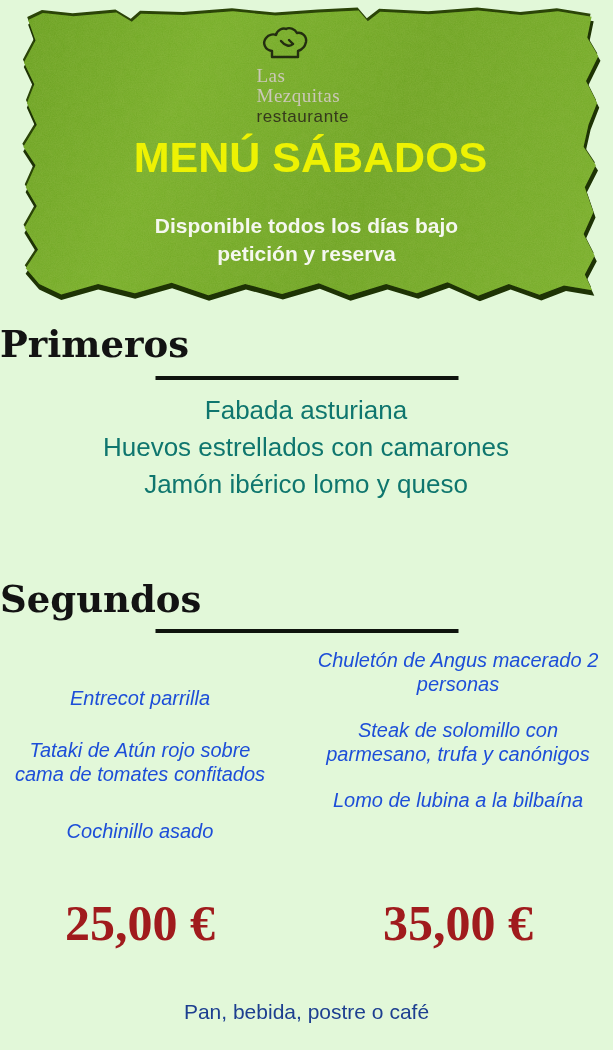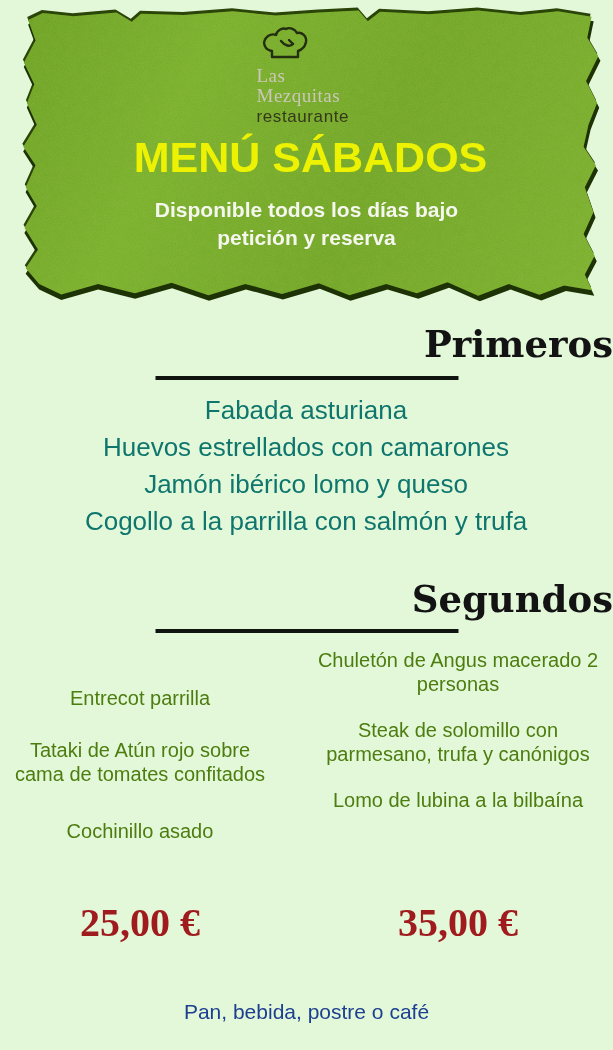--- a/index.html
+++ b/index.html
@@ -17,47 +17,47 @@
   .paper{background:linear-gradient(115deg,#659c1d 0%,#76ae28 30%,#6da322 60%,#79b02b 100%);}
   .paper svg.grain{position:absolute;inset:0;}
 
   .banner-content{position:absolute;inset:0;}
   .logo{position:absolute;top:26px;left:50%;transform:translateX(-50%);width:100px;}
   .hat{display:block;margin-left:2px;}
   .brand{font-family:"Liberation Serif",serif;color:#cbc8b8;font-size:19px;line-height:20px;letter-spacing:0.5px;}
   .tagline{font-family:"Liberation Sans",sans-serif;color:#35391c;font-size:17px;line-height:18px;margin-top:2px;letter-spacing:0.6px;}
   .menu-title{position:absolute;top:134px;left:4px;width:100%;text-align:center;
     font-weight:bold;font-size:43px;line-height:46px;color:#edf203;letter-spacing:0px;}
-  .menu-subtitle{position:absolute;top:196px;left:50%;transform:translateX(-50%);width:360px;
+  .menu-subtitle{position:absolute;top:212px;left:50%;transform:translateX(-50%);width:360px;
     text-align:center;font-weight:bold;font-size:21px;line-height:28px;color:#f5f7ef;}
 
   
-  .sec-heading{position:absolute;left:0;width:100%;text-align:right;
+  .sec-heading{position:absolute;left:0;width:100%;text-align:left;
     font-family:"DejaVu Serif","Liberation Serif",serif;font-weight:bold;font-size:37px;line-height:40px;color:#131313;}
   .h-primeros{top:324px;}
   .h-segundos{top:579px;}
   .rule{position:absolute;left:50%;transform:translateX(-50%);width:303px;height:4px;background:#0f140e;}
   .r1{top:376px;}
   .r2{top:629px;}
 
   .primeros-list{position:absolute;top:392px;left:56px;width:500px;margin:0;padding:0;list-style:none;}
   .primeros-list li{height:37px;display:flex;align-items:center;justify-content:center;
     font-size:26px;color:#0f766e;text-align:right;}
 
   .col{position:absolute;top:648px;}
-  .col p{margin:0;text-align:center;font-size:20px;line-height:24px;color:#4d7c0f;}
+  .col p{margin:0;text-align:center;font-size:20px;line-height:24px;color:#1d4ed8;font-style:italic;}
   .col-left{left:8px;width:264px;}
   .col-left p.i0{margin-top:38px;}
   .col-left p.i1{margin-top:28px;}
   .col-left p.i2{margin-top:33px;}
   .col-right{left:306px;width:304px;}
   .col-right p{margin-bottom:22px;}
 
   .price{position:absolute;top:897px;text-align:center;
-    font-family:"Liberation Serif",serif;font-weight:bold;font-size:40px;line-height:52px;color:#a01b1d;}
+    font-family:"Liberation Serif",serif;font-weight:bold;font-size:50px;line-height:52px;color:#a01b1d;}
   .price-left{left:8px;width:264px;}
   .price-right{left:306px;width:304px;}
 
   .footer-note{position:absolute;top:1000px;left:0;width:100%;text-align:center;
     font-size:21px;line-height:24px;color:#1d3f90;}
 </style>
 </head>
 <body>
 
 <div class="page">
@@ -98,21 +98,20 @@
       <div class="menu-subtitle">Disponible todos los días bajo petición y reserva</div>
     </div>
   </div>
 
   <div class="sec-heading h-primeros">Primeros</div>
   <div class="rule r1"></div>
   <ul class="primeros-list">
     <li>Fabada asturiana</li>
     <li>Huevos estrellados con camarones</li>
     <li>Jamón ibérico lomo y queso</li>
-    <li>Cogollo a la parrilla con salmón y trufa</li>
   </ul>
 
   <div class="sec-heading h-segundos">Segundos</div>
   <div class="rule r2"></div>
 
   <div class="col col-left">
     <p class="i0">Entrecot parrilla</p>
     <p class="i1">Tataki de Atún rojo sobre cama de tomates confitados</p>
     <p class="i2">Cochinillo asado</p>
   </div>

